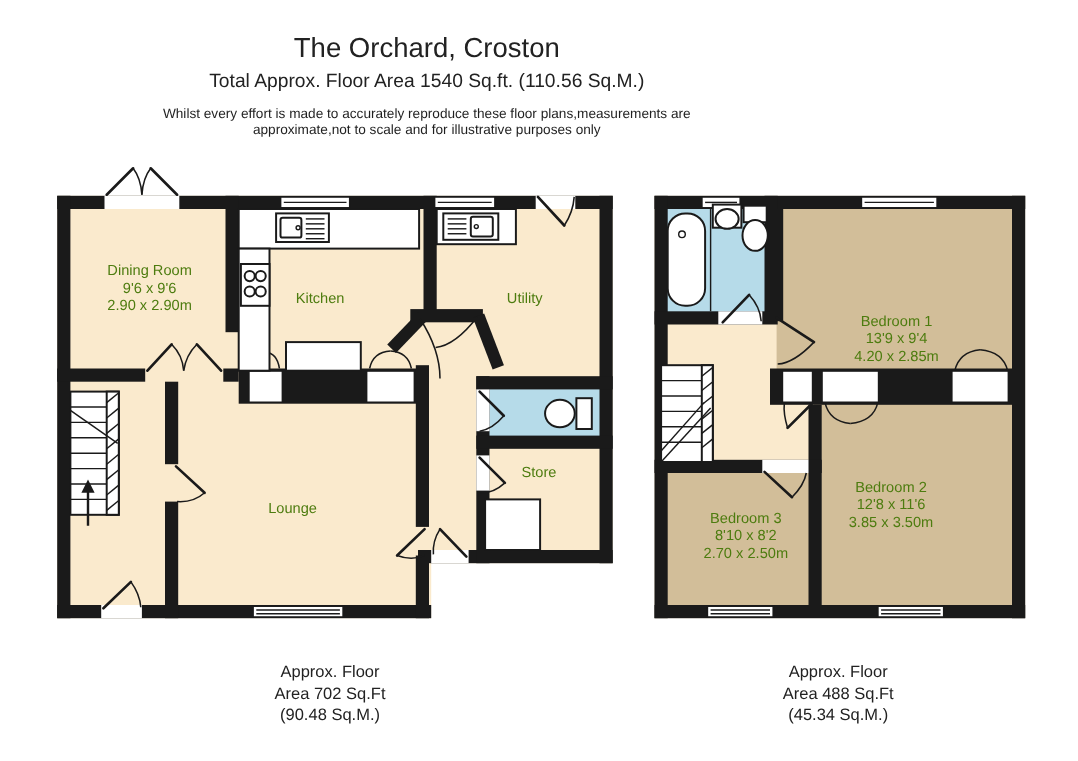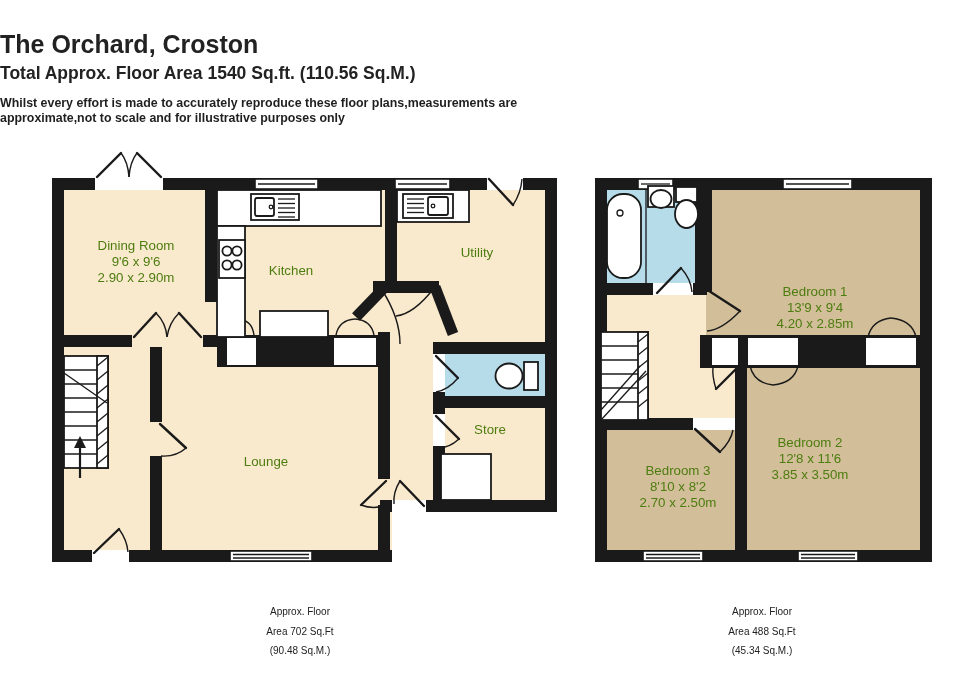--- a/index.html
+++ b/index.html
@@ -3,28 +3,28 @@
 <meta charset="utf-8">
 <style>
   :root{
     --wall:#1A1A1A; --room-fill:#FAEACD; --bathroom-fill:#B6DBE9;
     --bedroom-fill:#D2BE99; --background:#FFFFFF;
   }
   html,body{margin:0;padding:0;background:#fff;}
   .page{position:relative;width:980px;height:692px;background:var(--background);
         font-family:"Liberation Sans", sans-serif;overflow:hidden;}
   .page svg{position:absolute;left:0;top:0;}
-  .hdr{position:absolute;left:0;width:776px;color:#222;font-weight:bold;}
+  .hdr{position:absolute;left:0;width:776px;text-align:center;color:#222;}
   .title{top:30px;font-size:25px;}
   .subtitle{top:63px;font-size:17.5px;}
   .disc{top:96px;font-size:12.4px;line-height:15px;color:#1f1f1f;}
   .plan-label{position:absolute;transform:translate(-50%,-50%);text-align:center;
               font-size:13.3px;line-height:16px;color:#4d7c0f;white-space:nowrap;}
   .area-label{position:absolute;transform:translate(-50%,-50%);text-align:center;
-              font-size:10px;line-height:19.5px;color:#222;white-space:nowrap;}
+              font-size:15px;line-height:19.5px;color:#222;white-space:nowrap;}
   
   .wall{fill:var(--wall);}
   .roomfill{fill:var(--room-fill);}
   .bathfill{fill:var(--bathroom-fill);}
   .bedfill{fill:var(--bedroom-fill);}
   .opening{fill:#fff;}
   .fix{fill:#fff;stroke:var(--wall);stroke-width:1.8;}
   .win{fill:#fff;stroke:var(--wall);stroke-width:1.6;}
   .thin{stroke:var(--wall);stroke-width:1.3;fill:none;}
   .leaf{stroke:var(--wall);stroke-width:2.4;fill:none;stroke-linecap:round;}
@@ -289,21 +289,21 @@
       </g>
     </g>
   </svg>
 
   <div class="plan-label" style="left:136px;top:262px;">
     <div>Dining Room</div>
     <div>9'6 x 9'6</div>
     <div>2.90 x 2.90m</div>
   </div>
   <div class="plan-label" style="left:291px;top:271px;">Kitchen</div>
-  <div class="plan-label" style="left:477px;top:253px;">Utility</div>
+  <div class="plan-label" style="left:477px;top:271px;">Utility</div>
   <div class="plan-label" style="left:266px;top:462px;">Lounge</div>
   <div class="plan-label" style="left:490px;top:430px;">Store</div>
 
   <div class="plan-label" style="left:815px;top:277px;margin-top:31px;">
     <div>Bedroom 1</div>
     <div>13'9 x 9'4</div>
     <div>4.20 x 2.85m</div>
   </div>
   <div class="plan-label" style="left:810px;top:459px;">
     <div>Bedroom 2</div>

